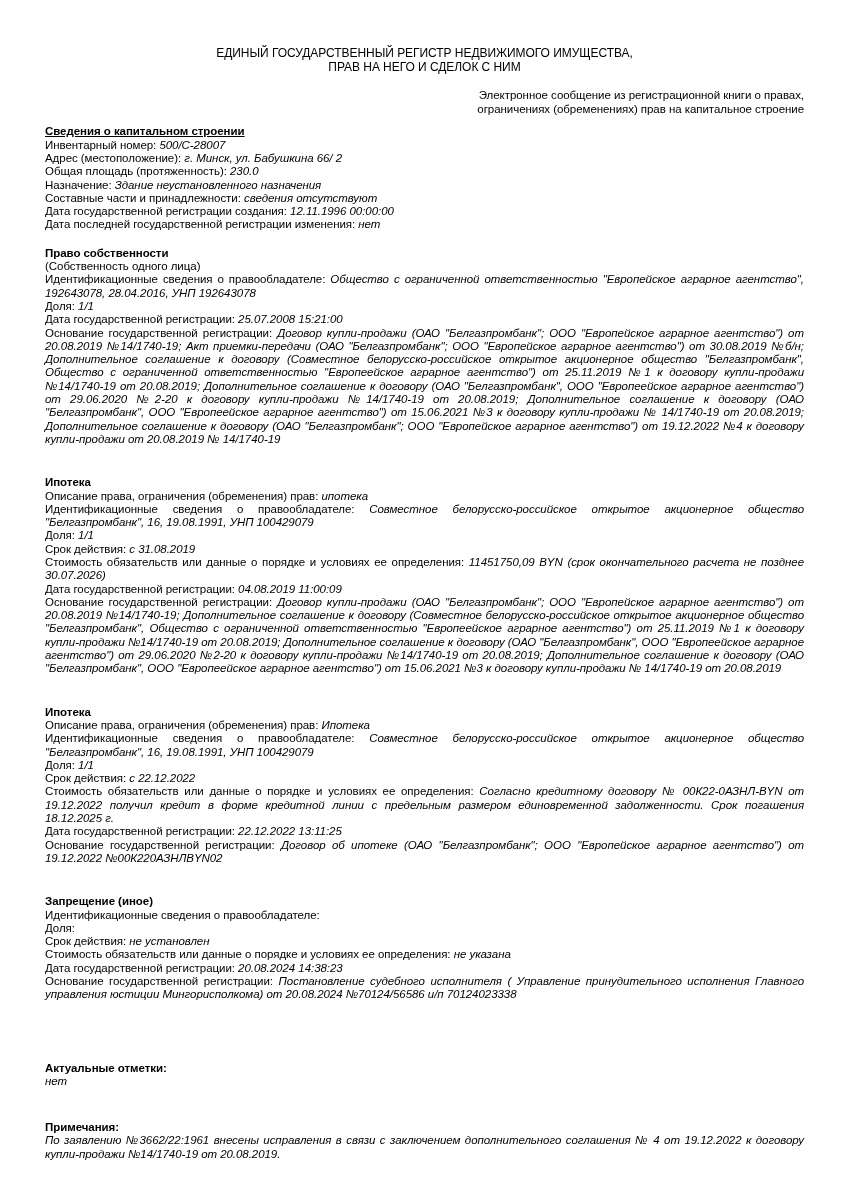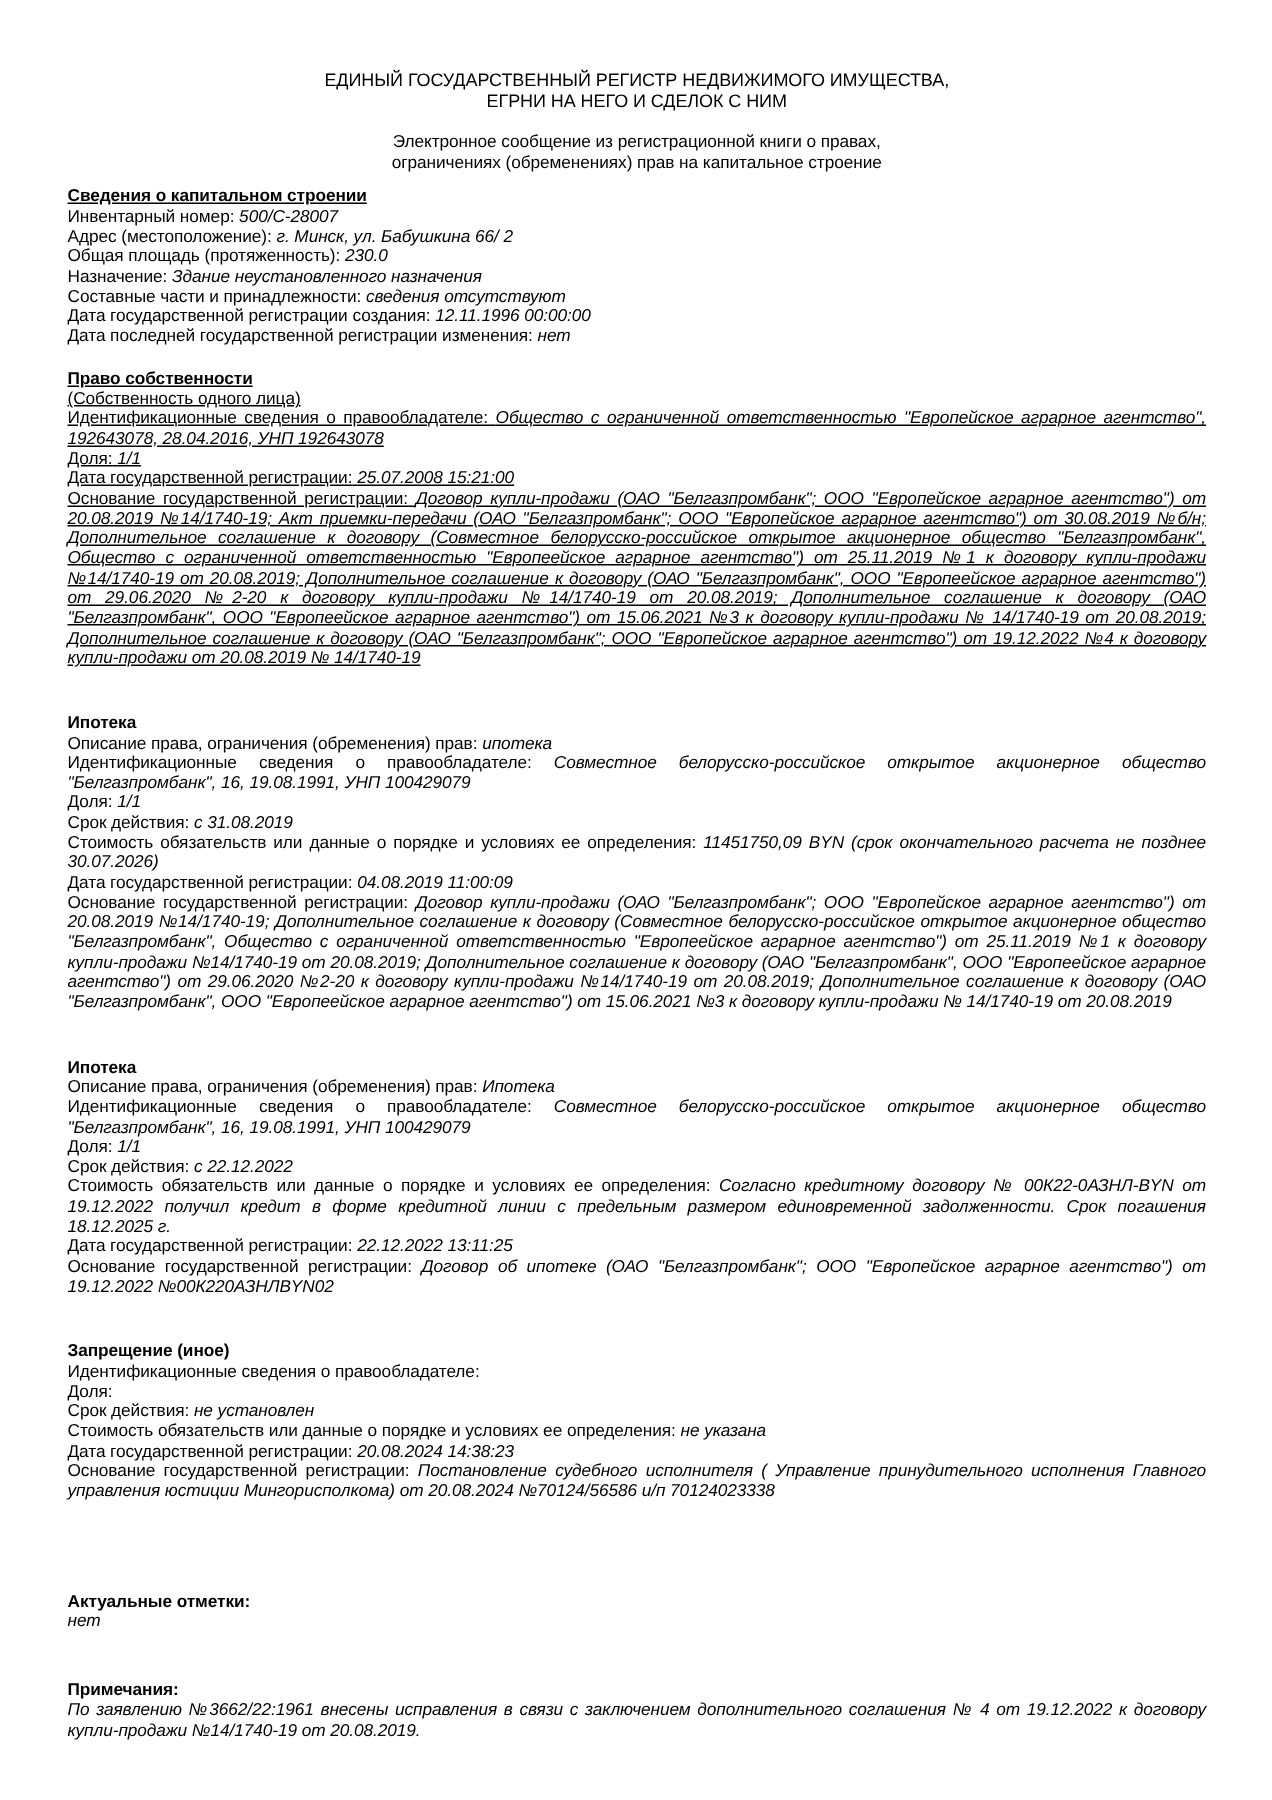--- a/index.html
+++ b/index.html
@@ -20,43 +20,43 @@
     line-height: 13.3px;
     overflow: hidden;
     letter-spacing: -0.05px;
   }
   .doc-title {
     text-align: center;
     font-size: 12px;
     line-height: 13.6px;
   }
   .doc-subtitle {
-    text-align: center;
+    text-align: right;
     margin-top: 15px;
     line-height: 13.6px;
   }
   .section { margin-top: 30px; }
   #sections .section:nth-child(1) { margin-top: 9px; }
-  #sections .section:nth-child(2) { margin-top: 15px; text-decoration: underline; }
+  #sections .section:nth-child(2) { margin-top: 15px; }
   #sections .section:nth-child(6) { margin-top: 60px; }
   #sections .section:nth-child(7) { margin-top: 33px; }
   .sec-title { font-weight: bold; }
   .sec-title.underline { text-decoration: underline; }
   .row { text-align: justify; }
   .val { font-style: italic; }
   .row.val { font-style: italic; }
 </style>
 </head>
 <body>
 
 <div class="page">
   <header>
     <div class="doc-title">
       <div>ЕДИНЫЙ ГОСУДАРСТВЕННЫЙ РЕГИСТР НЕДВИЖИМОГО ИМУЩЕСТВА,</div>
-      <div>ЕГРНИ НА НЕГО И СДЕЛОК С НИМ</div>
+      <div>ПРАВ НА НЕГО И СДЕЛОК С НИМ</div>
     </div>
     <div class="doc-subtitle">
       <div>Электронное сообщение из регистрационной книги о правах,</div>
       <div>ограничениях (обременениях) прав на капитальное строение</div>
     </div>
   </header>
   <main id="sections">
       <section class="section">
         <div class="sec-title underline">Сведения о капитальном строении</div>
         <div class="row"><span class="lbl">Инвентарный номер:</span> <span class="val">500/С-28007</span></div>

